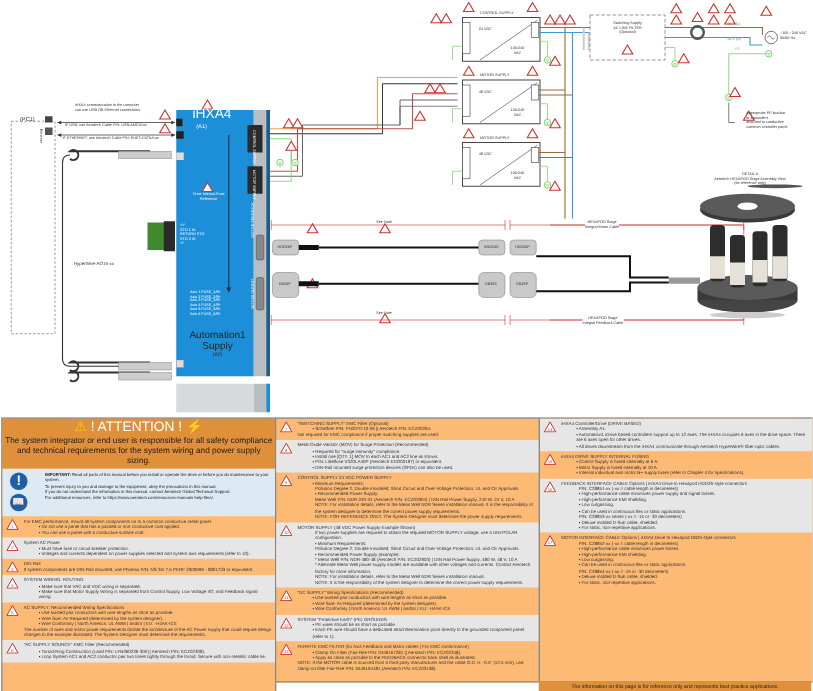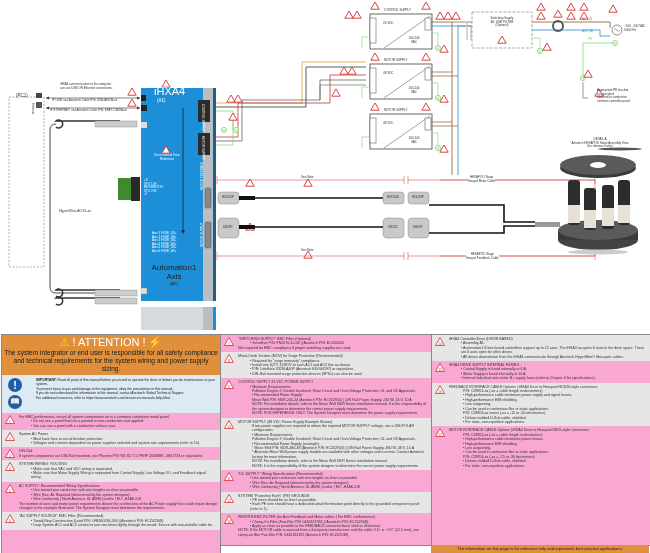--- a/index.html
+++ b/index.html
@@ -2,21 +2,21 @@
 <html><head>
 <meta charset="utf-8">
 <style>
   html,body{margin:0;padding:0;background:#fff;}
   body{width:650px;height:553px;position:relative;overflow:hidden;font-family:"Liberation Sans",sans-serif;color:#222;}
   .abs{position:absolute;}
   .t{font-size:3.6px;line-height:4.2px;color:#333;white-space:nowrap;}
   .tiny{font-size:3px;line-height:3.6px;}
   .diagram{position:absolute;left:0;top:0;width:650px;height:330px;}
   
-  .panel{position:absolute;top:334px;border:1px solid #888;background:#f9a8d4;}
+  .panel{position:absolute;top:334px;border:1px solid #888;background:#fdba74;}
   .note{position:relative;padding:2px 3px 2px 17px;font-size:3.6px;line-height:4.4px;color:#333;}
   .note.gray{background:#e6e6e6;}
   .note .warn{position:absolute;left:3px;top:2px;width:10px;height:9px;}
   .note .title{display:block;}
   .note ul{margin:0;padding:0 0 0 12px;list-style:none;}
   .note li:before{content:"• ";}
   .note .sub{margin-left:14px;display:block;}
   .att{background:#e0903b;color:#222;text-align:center;}
   .att-title{font-size:11px;line-height:14px;color:#fff;}
   .att-body{font-size:6.6px;line-height:8px;color:#1a1a1a;padding:0 2px 2px;}
@@ -243,21 +243,21 @@
   <div class="t tiny" style="color:#fff;">Axis 1 FUSE_1/8+</div>
   <div class="t tiny" style="color:#fff;">Axis 2 FUSE_2/8+</div>
   <div class="t tiny" style="color:#fff;">Axis 3 FUSE_3/8+</div>
   <div class="t tiny" style="color:#fff;">Axis 4 FUSE_4/8+</div>
   <div class="t tiny" style="color:#fff;">Axis 5 FUSE_5/8+</div>
   <div class="t tiny" style="color:#fff;">Axis 6 FUSE_6/8+</div>
 </div>
 
 <div class="abs" style="left:143px;top:263px;width:62px;text-align:center;font-size:8px;line-height:9px;color:#222;">
   <div>Automation1</div>
-  <div>Axis</div>
+  <div>Supply</div>
   <div style="font-size:4px;line-height:5px;">(A2)</div>
 </div>
 
 <div class="abs t tiny" style="left:384px;top:9px;">CONTROL SUPPLY</div>
 <div class="abs t tiny" style="left:383px;top:22px;">24 VDC</div>
 <div class="abs t tiny" style="left:406px;top:37px;width:16px;white-space:normal;text-align:center;">100-240 VAC</div>
 <div class="abs t tiny" style="left:384px;top:59px;">MOTOR SUPPLY</div>
 <div class="abs t tiny" style="left:383px;top:72px;">48 VDC</div>
 <div class="abs t tiny" style="left:406px;top:87px;width:16px;white-space:normal;text-align:center;">100-240 VAC</div>
 <div class="abs t tiny" style="left:384px;top:109px;">MOTOR SUPPLY</div>

